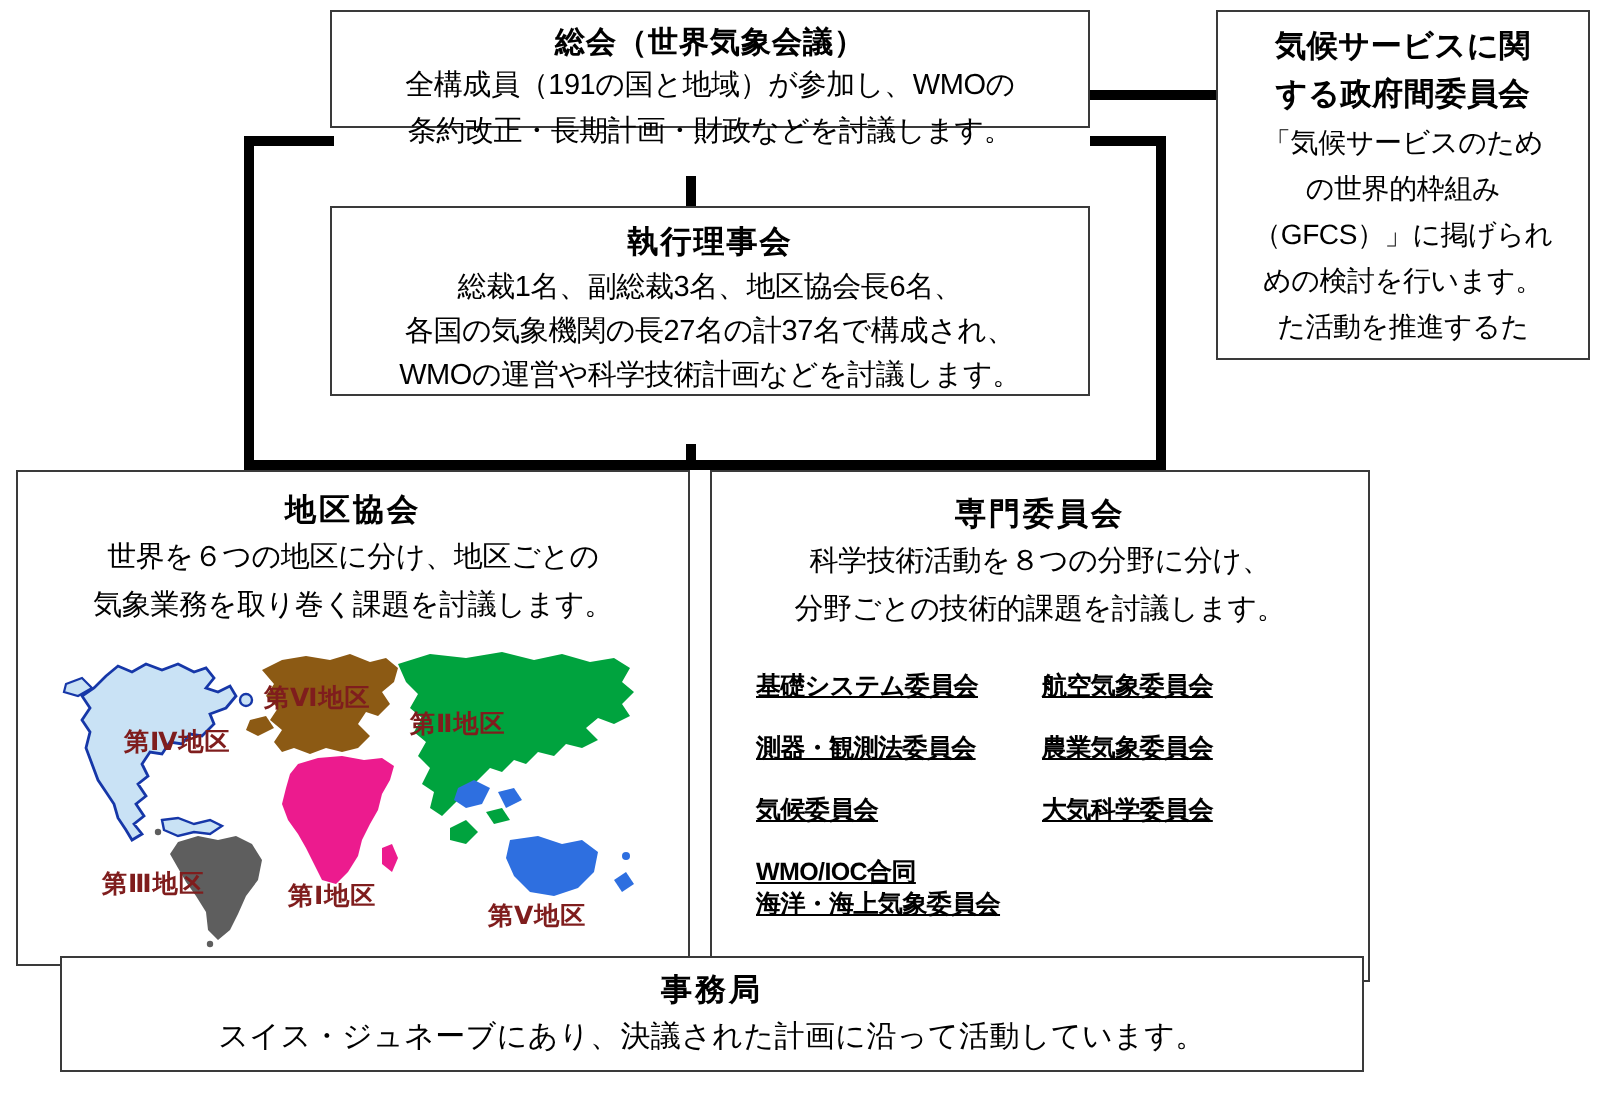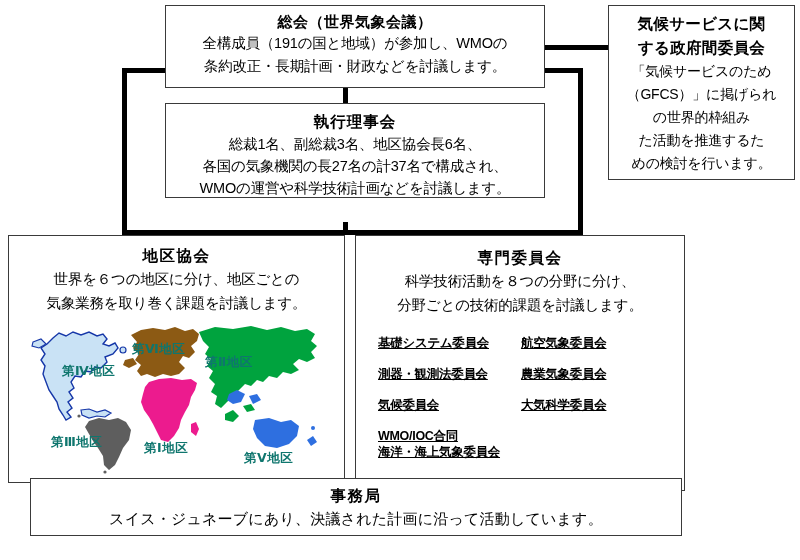--- a/index.html
+++ b/index.html
@@ -22,21 +22,21 @@
   }
   .box .ttl {
     font-weight: bold;
     display: block;
     white-space: nowrap;
   }
   .box .bd { display: block; }
   .ln { display: block; white-space: nowrap; }
 
   
-  #b-assembly { left: 165px; top: 5px; width: 380px; height: 83px; padding-top: 5px; }
+  #b-assembly { left: 165px; top: 5px; width: 380px; height: 59px; padding-top: 5px; }
   #b-assembly .ttl { font-size: 15px; line-height: 21px; letter-spacing: .5px; }
   #b-assembly .ln  { font-size: 14.5px; line-height: 23px; letter-spacing: -0.2px; }
 
   
   #b-climate { left: 608px; top: 5px; width: 187px; height: 175px; padding-top: 6px; }
   #b-climate .ttl { font-size: 15.5px; line-height: 24px; letter-spacing: .3px; }
   #b-climate .ln  { font-size: 14px; line-height: 23px; letter-spacing: -0.2px; }
 
   
   #b-exec { left: 165px; top: 103px; width: 380px; height: 95px; padding-top: 6px; }
@@ -71,21 +71,21 @@
     font-size: 12.5px; line-height: 15px; font-weight: bold;
     letter-spacing: -0.3px; white-space: pre-line; text-decoration: underline;
   }
   #committee-grid .cm.tall { line-height: 15.5px; }
 
   
   #map-wrap { position: absolute; left: 10px; top: 88px; width: 318px; height: 150px; }
   #map-wrap svg { display: block; width: 318px; height: 150px; }
   .rlabel {
     position: absolute; font-size: 12.5px; font-weight: bold;
-    letter-spacing: .5px; color: #0f766e; white-space: nowrap; line-height: 13px;
+    letter-spacing: .5px; color: #7f1d1d; white-space: nowrap; line-height: 13px;
   }
 </style>
 </head>
 <body>
 
 <div id="stage">
 
   <div class="conn" style="left:545px; top:45px; width:64px; height:5px;"></div>
 
   <div class="conn" style="left:545px; top:68px; width:38px; height:5px;"></div>
@@ -108,24 +108,24 @@
       <span class="ln">全構成員（191の国と地域）が参加し、WMOの</span>
       <span class="ln">条約改正・長期計画・財政などを討議します。</span>
     </span>
   </div>
 
   <div class="box" id="b-climate">
     <span class="ttl">気候サービスに関</span>
     <span class="ttl">する政府間委員会</span>
     <span class="bd">
       <span class="ln">「気候サービスのため</span>
+      <span class="ln">の世界的枠組み</span>
       <span class="ln">（GFCS）」に掲げられ</span>
-      <span class="ln">の世界的枠組み</span>
+      <span class="ln">めの検討を行います。</span>
       <span class="ln">た活動を推進するた</span>
-      <span class="ln">めの検討を行います。</span>
     </span>
   </div>
 
   <div class="box" id="b-exec">
     <span class="ttl">執行理事会</span>
     <span class="bd">
       <span class="ln">総裁1名、副総裁3名、地区協会長6名、</span>
       <span class="ln">各国の気象機関の長27名の計37名で構成され、</span>
       <span class="ln">WMOの運営や科学技術計画などを討議します。</span>
     </span>

